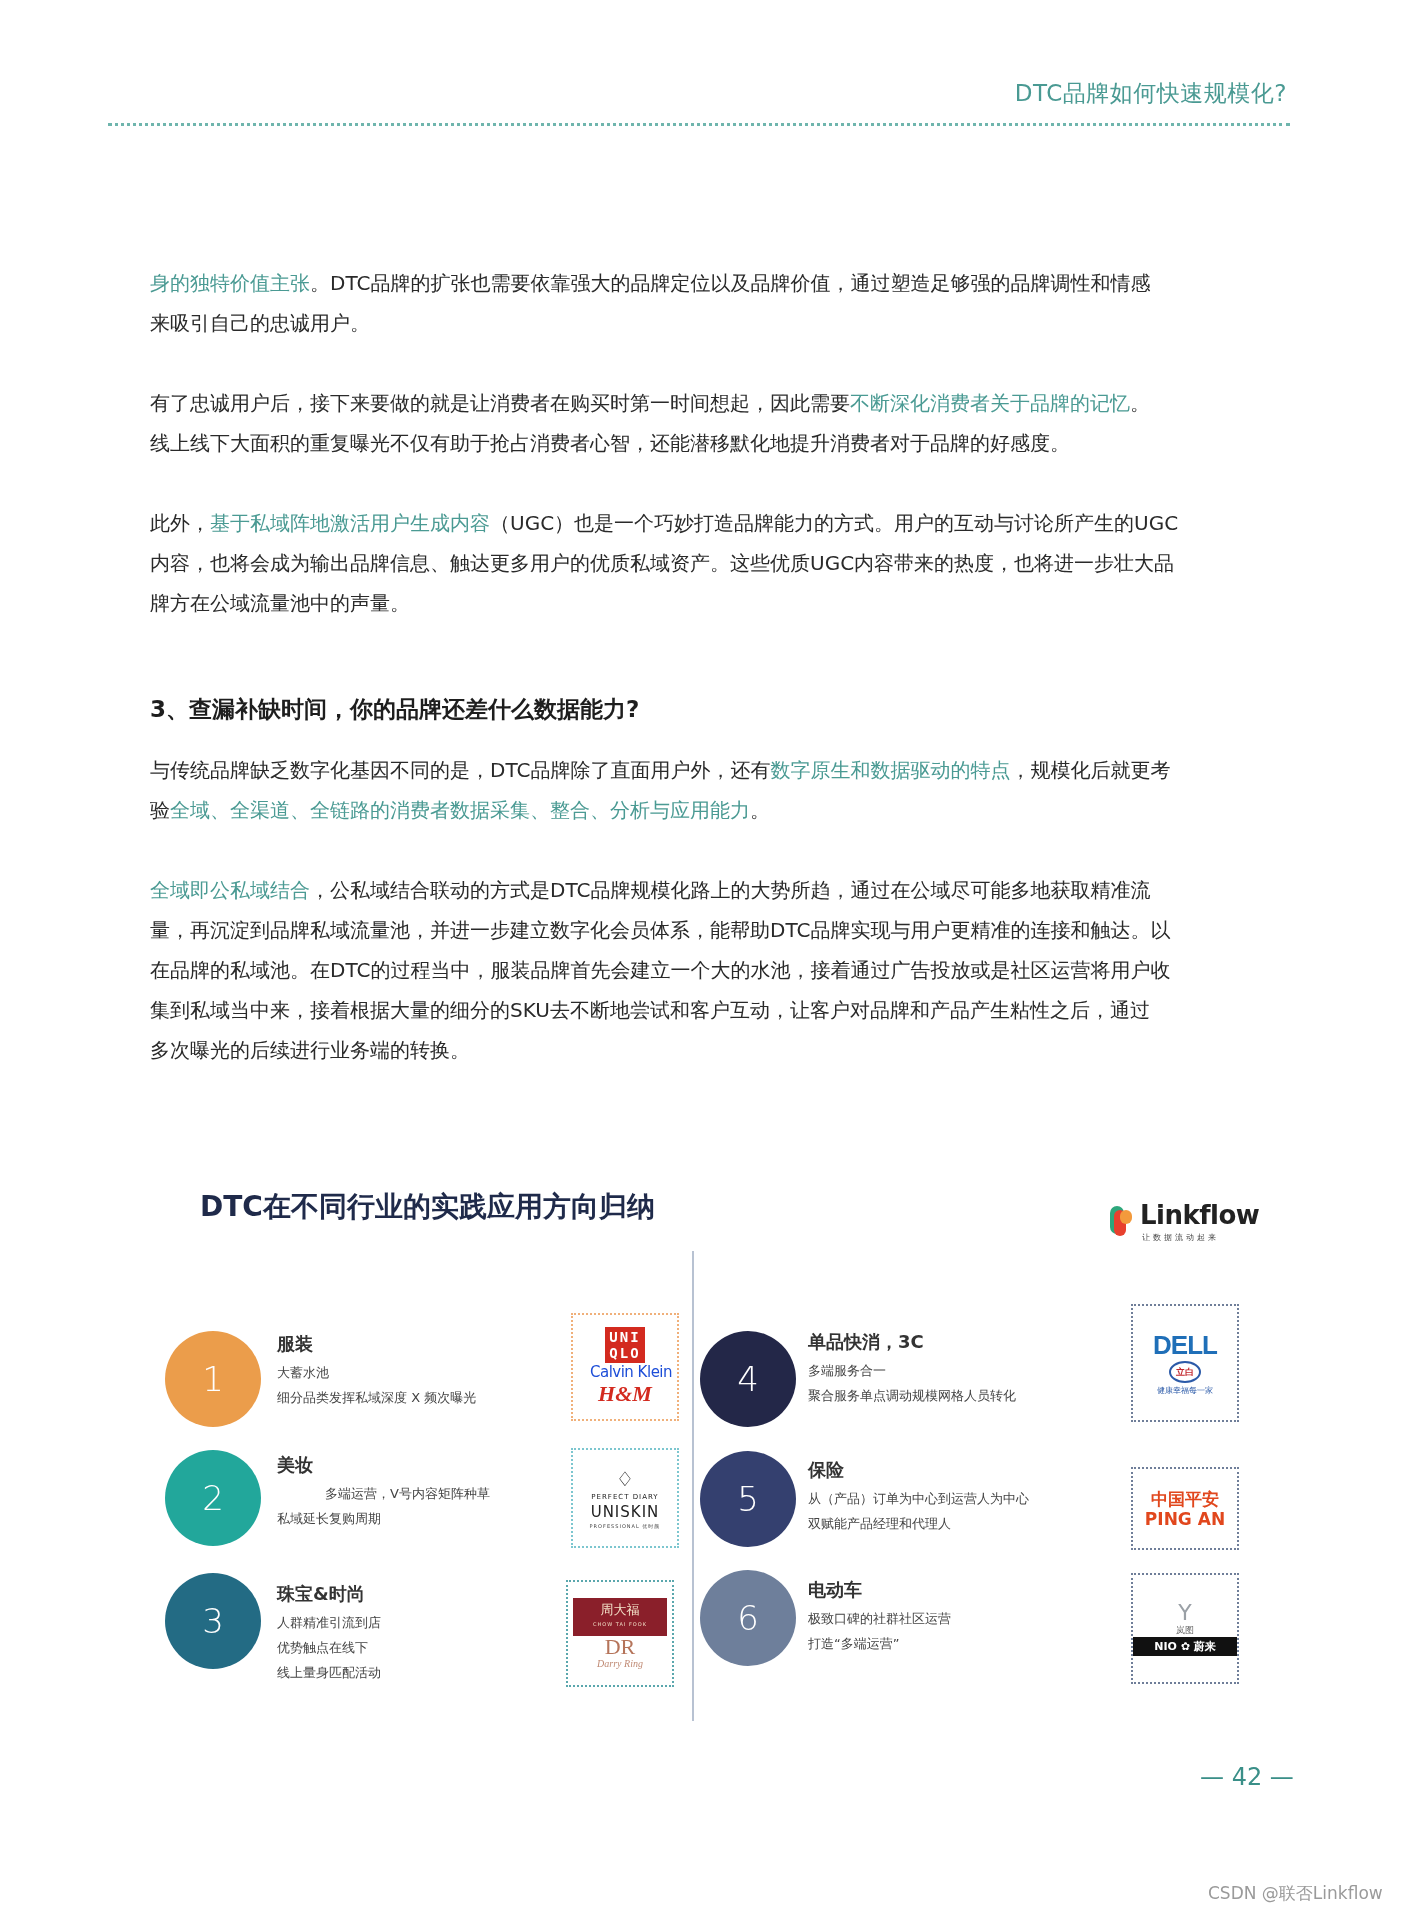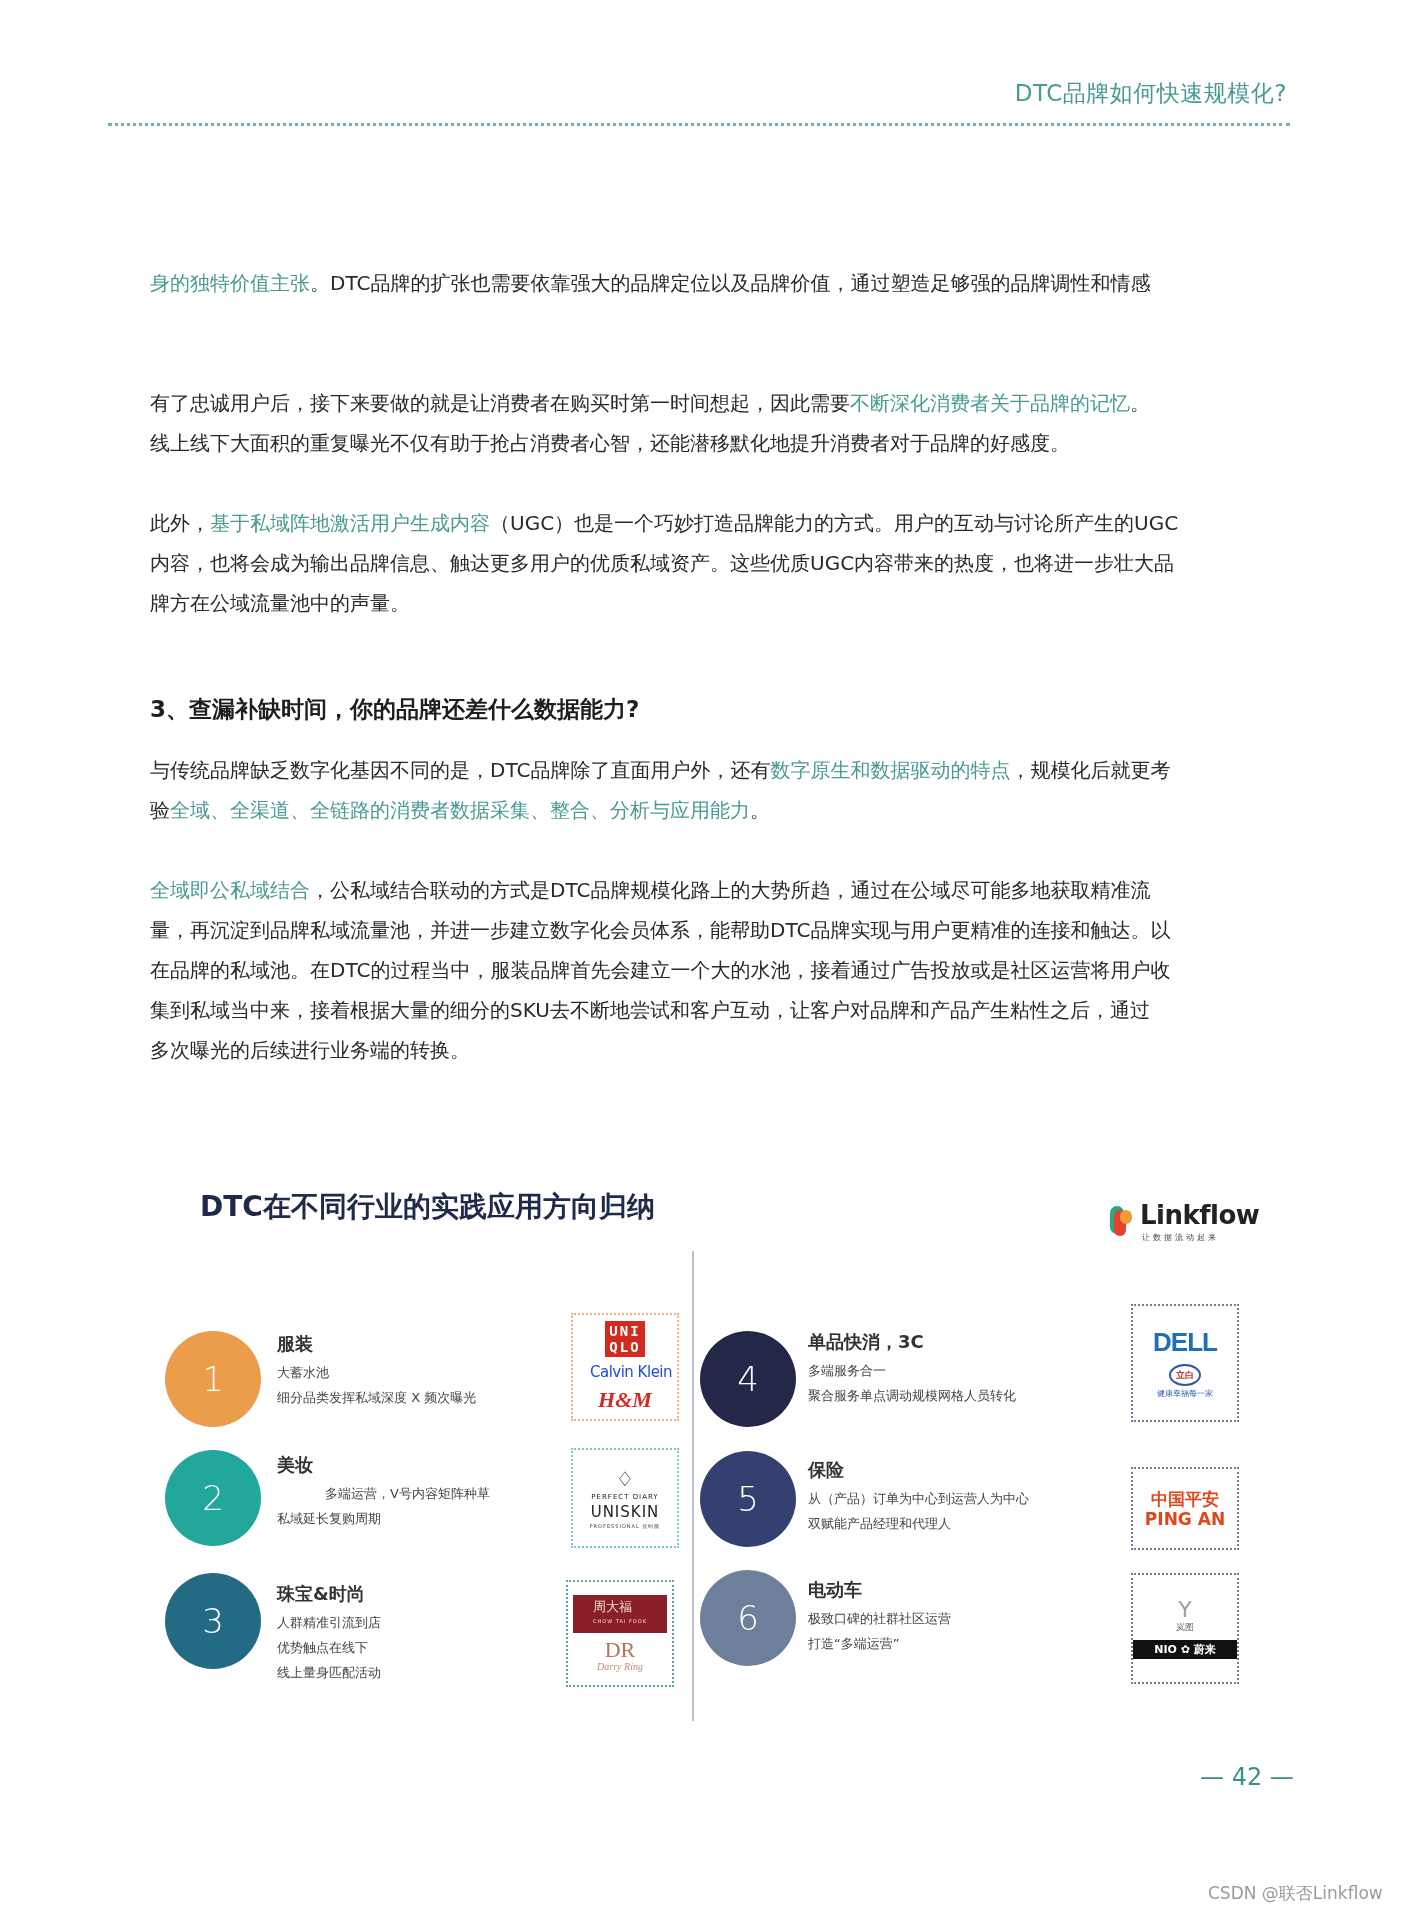--- a/index.html
+++ b/index.html
@@ -17,34 +17,34 @@
   .logo-mark { position:absolute; left:0; top:4px; width:26px; height:34px; }
   .logo-text { position:absolute; left:32px; top:0; font-size:26px; font-weight:bold; color:#222; letter-spacing:-0.5px; }
   .logo-sub { position:absolute; left:34px; top:32px; font-size:8px; color:#444; letter-spacing:3px; }
   .divider { left:692px; top:1251px; width:2px; height:470px; background:#b8c2d2; }
   .circle { width:96px; height:96px; border-radius:50%; color:#fff; font-size:34px;
             display:flex; align-items:center; justify-content:center; font-weight:300; }
   .item-title { font-size:18px; font-weight:bold; color:#333; }
   .item-line { font-size:13px; color:#444; line-height:25px; white-space:nowrap; }
   .item-text { width:340px; }
   .logo-box { width:108px; background:#fff; display:flex; flex-direction:column;
-              align-items:center; justify-content:center; gap:6px; box-sizing:border-box; }
+              align-items:center; justify-content:center; box-sizing:border-box; }
   .lb-orange { border:2px dotted #f0b07a; }
   .lb-teal { border:2px dotted #7cc6cf; }
   .lb-teal2 { border:2px dotted #5aa7ad; }
   .lb-navy { border:2px dotted #6f7e99;justify-content:center; }
   .uniqlo { background:#d32a1f; color:#fff; font-family:"DejaVu Sans Mono", monospace; font-weight:bold;
             font-size:14px; line-height:16px; padding:2px 4px; text-align:center; letter-spacing:2px; }
   .ck { font-size:15px; color:#1d4ed8; letter-spacing:-0.5px;margin-left:12px; }
   .hm { font-size:22px; color:#d32a1f; font-style:italic; font-weight:bold; font-family:"Liberation Serif", serif; }
   .pd-icon { font-size:20px; color:#111; }
   .pd { font-size:7px; color:#222; letter-spacing:1px; }
   .uniskin { font-size:15px; color:#222; letter-spacing:1px; }
   .uniskin-sub { font-size:5px; color:#444; letter-spacing:1px; }
-  .ctf { background:#8a1f2a; color:#f3e1c8; font-size:13px; padding:4px 20px; line-height:15px; }
+  .ctf { background:#8a1f2a; color:#f3e1c8; font-size:13px; padding:4px 20px; text-align:center; line-height:15px; }
   .ctf small { display:block; font-size:5px; letter-spacing:1px; }
   .dr { font-family:"Liberation Serif", serif; color:#b5745a; font-size:22px; line-height:22px; }
   .dr-sub { font-family:"Liberation Serif", serif; color:#c08a74; font-size:10px; font-style:italic; }
   .dell { font-size:26px; font-weight:bold; color:#1f6fb8; letter-spacing:-1px; font-family:"Liberation Sans", sans-serif; }
   .libai { width:28px; height:18px; border-radius:50%; border:2px solid #2b5aa8; color:#c2272d; font-size:9px;
            display:flex; align-items:center; justify-content:center; font-weight:bold; }
   .libai-sub { font-size:8px; color:#2b5aa8; }
   .pingan { color:#e1471d; font-weight:bold; text-align:center; font-size:17px; line-height:20px; }
   .voyah { font-size:22px; color:#9aa0a6; line-height:22px; }
   .voyah-sub { font-size:9px; color:#666; }
@@ -53,20 +53,21 @@
   .watermark { left:1208px; top:1882px; font-size:17px; color:#9a9a9a; }
 </style>
 </head>
 <body>
 
 <div class="abs hdr-title">DTC品牌如何快速规模化?</div>
 <div class="abs hdr-dots"></div>
 
 <div class="abs para" style="top:263px;">
     <p><span class="hl">身的独特价值主张</span><span>。DTC品牌的扩张也需要依靠强大的品牌定位以及品牌价值，通过塑造足够强的品牌调性和情感</span></p>
+    <p><span>来吸引自己的忠诚用户。</span></p>
   </div>
 <div class="abs para" style="top:383px;">
     <p><span>有了忠诚用户后，接下来要做的就是让消费者在购买时第一时间想起，因此需要</span><span class="hl">不断深化消费者关于品牌的记忆</span><span>。</span></p>
     <p><span>线上线下大面积的重复曝光不仅有助于抢占消费者心智，还能潜移默化地提升消费者对于品牌的好感度。</span></p>
   </div>
 <div class="abs para" style="top:503px;">
     <p><span>此外，</span><span class="hl">基于私域阵地激活用户生成内容</span><span>（UGC）也是一个巧妙打造品牌能力的方式。用户的互动与讨论所产生的UGC</span></p>
     <p><span>内容，也将会成为输出品牌信息、触达更多用户的优质私域资产。这些优质UGC内容带来的热度，也将进一步壮大品</span></p>
     <p><span>牌方在公域流量池中的声量。</span></p>
   </div>

